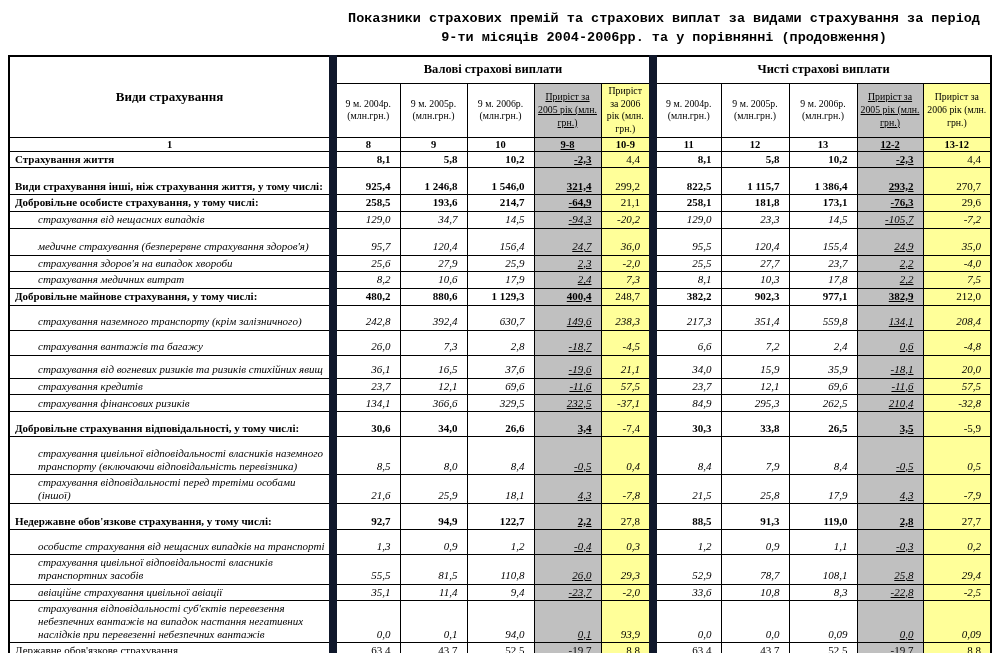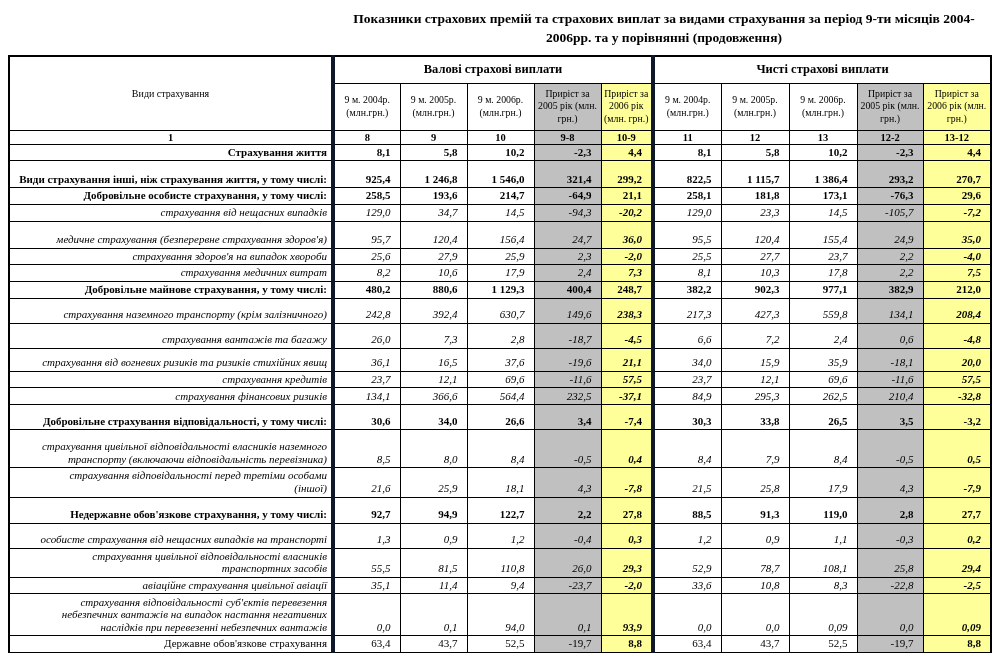--- a/index.html
+++ b/index.html
@@ -3,51 +3,51 @@
 <meta charset="utf-8">
 <style>
   html, body { margin:0; padding:0; background:#ffffff; }
   body {
     width:997px; height:653px; overflow:hidden;
     font-family:"Liberation Serif","DejaVu Serif",serif;
     color:#000;
   }
   .title {
     margin:10px 5px 7px 336px; width:656px;
-    text-align:center; font-weight:bold; font-size:13.5px; line-height:1.4;
+    text-align:center; font-weight:bold; font-size:13.5px; line-height:1.4;font-family:Liberation Mono, monospace;
   }
   table.main {
     border-collapse:collapse; table-layout:fixed;
     margin-left:8px; width:982px;
     border:2px solid #000;
   }
   th, td { border:1px solid #000; overflow:hidden; }
-  .gstart { border-left:4px solid #0f172a;margin-top:28px; }
+  .gstart { border-left:8px solid #0f172a;margin-top:28px; }
 
   
-  th.label-head { font-size:10px; font-weight:normal; vertical-align:middle; }
+  th.label-head { font-size:13px; font-weight:bold; vertical-align:middle; }
   th.group-title { font-size:12.5px; font-weight:bold; height:24px; vertical-align:middle; }
   tr.subhead th {
     font-weight:normal; font-size:9.8px; line-height:1.3;
     height:44px; vertical-align:middle; padding:1px 2px;
   }
   tr.numrow td {
     font-weight:bold; font-size:10.5px; text-align:center; height:13px; padding:0;
   }
-  .gray   { background:var(--gray,#c0c0c0); }
+  .gray   { background:var(--gray,#c0c0c0);text-decoration:underline; }
   .yellow { background:var(--yellow,#ffff99); }
 
   
   tbody td { font-size:11px; line-height:1.15; vertical-align:bottom; }
-  td.label { padding:1px 4px 2px 5px; text-align:right; }
+  td.label { padding:1px 4px 2px 5px; text-align:left; }
   td.num   { padding:1px 9px 2px 2px; text-align:right; }
   tr.section td { font-weight:bold; }
   tr.sub td { font-style:italic; }
   tr.sub td.label { padding-left:28px;font-style:italic; }
-  td.num.yellow { font-weight:bold; }
+  td.num.yellow { font-weight:normal; }
   tr.total td { font-weight:bold; background:var(--yellow,#ffff99); font-size:12.5px; }
   tr.total td.gray { background:var(--yellow,#ffff99); }
   tr.total td.label { font-size:13.5px; }
 </style>
 </head>
 <body>
 
 <div class="title">Показники страхових премій та страхових виплат за видами страхування за період 9-ти місяців 2004-2006рр. та у порівнянні (продовження)</div>
 
 <table class="main">
@@ -202,21 +202,21 @@
         <td class="num yellow">212,0</td>
       </tr>
       <tr class="sub" style="height: 25px;">
         <td class="label">страхування наземного транспорту (крім залізничного)</td>
         <td class="num gstart">242,8</td>
         <td class="num">392,4</td>
         <td class="num">630,7</td>
         <td class="num gray">149,6</td>
         <td class="num yellow">238,3</td>
         <td class="num gstart">217,3</td>
-        <td class="num">427,3</td>
+        <td class="num">351,4</td>
         <td class="num">559,8</td>
         <td class="num gray">134,1</td>
         <td class="num yellow">208,4</td>
       </tr>
       <tr class="sub" style="height: 25px;">
         <td class="label">страхування вантажів та багажу</td>
         <td class="num gstart">26,0</td>
         <td class="num">7,3</td>
         <td class="num">2,8</td>
         <td class="num gray">-18,7</td>
@@ -250,41 +250,41 @@
         <td class="num gstart">23,7</td>
         <td class="num">12,1</td>
         <td class="num">69,6</td>
         <td class="num gray">-11,6</td>
         <td class="num yellow">57,5</td>
       </tr>
       <tr class="sub" style="height: 17px;">
         <td class="label">страхування фінансових ризиків</td>
         <td class="num gstart">134,1</td>
         <td class="num">366,6</td>
-        <td class="num">564,4</td>
+        <td class="num">329,5</td>
         <td class="num gray">232,5</td>
         <td class="num yellow">-37,1</td>
         <td class="num gstart">84,9</td>
         <td class="num">295,3</td>
         <td class="num">262,5</td>
         <td class="num gray">210,4</td>
         <td class="num yellow">-32,8</td>
       </tr>
       <tr class="section" style="height: 25px;">
         <td class="label">Добровільне страхування відповідальності, у тому числі:</td>
         <td class="num gstart">30,6</td>
         <td class="num">34,0</td>
         <td class="num">26,6</td>
         <td class="num gray">3,4</td>
         <td class="num yellow">-7,4</td>
         <td class="num gstart">30,3</td>
         <td class="num">33,8</td>
         <td class="num">26,5</td>
         <td class="num gray">3,5</td>
-        <td class="num yellow">-3,2</td>
+        <td class="num yellow">-5,9</td>
       </tr>
       <tr class="sub" style="height: 38px;">
         <td class="label">страхування цивільної відповідальності власників наземного транспорту (включаючи відповідальність перевізника)</td>
         <td class="num gstart">8,5</td>
         <td class="num">8,0</td>
         <td class="num">8,4</td>
         <td class="num gray">-0,5</td>
         <td class="num yellow">0,4</td>
         <td class="num gstart">8,4</td>
         <td class="num">7,9</td>

